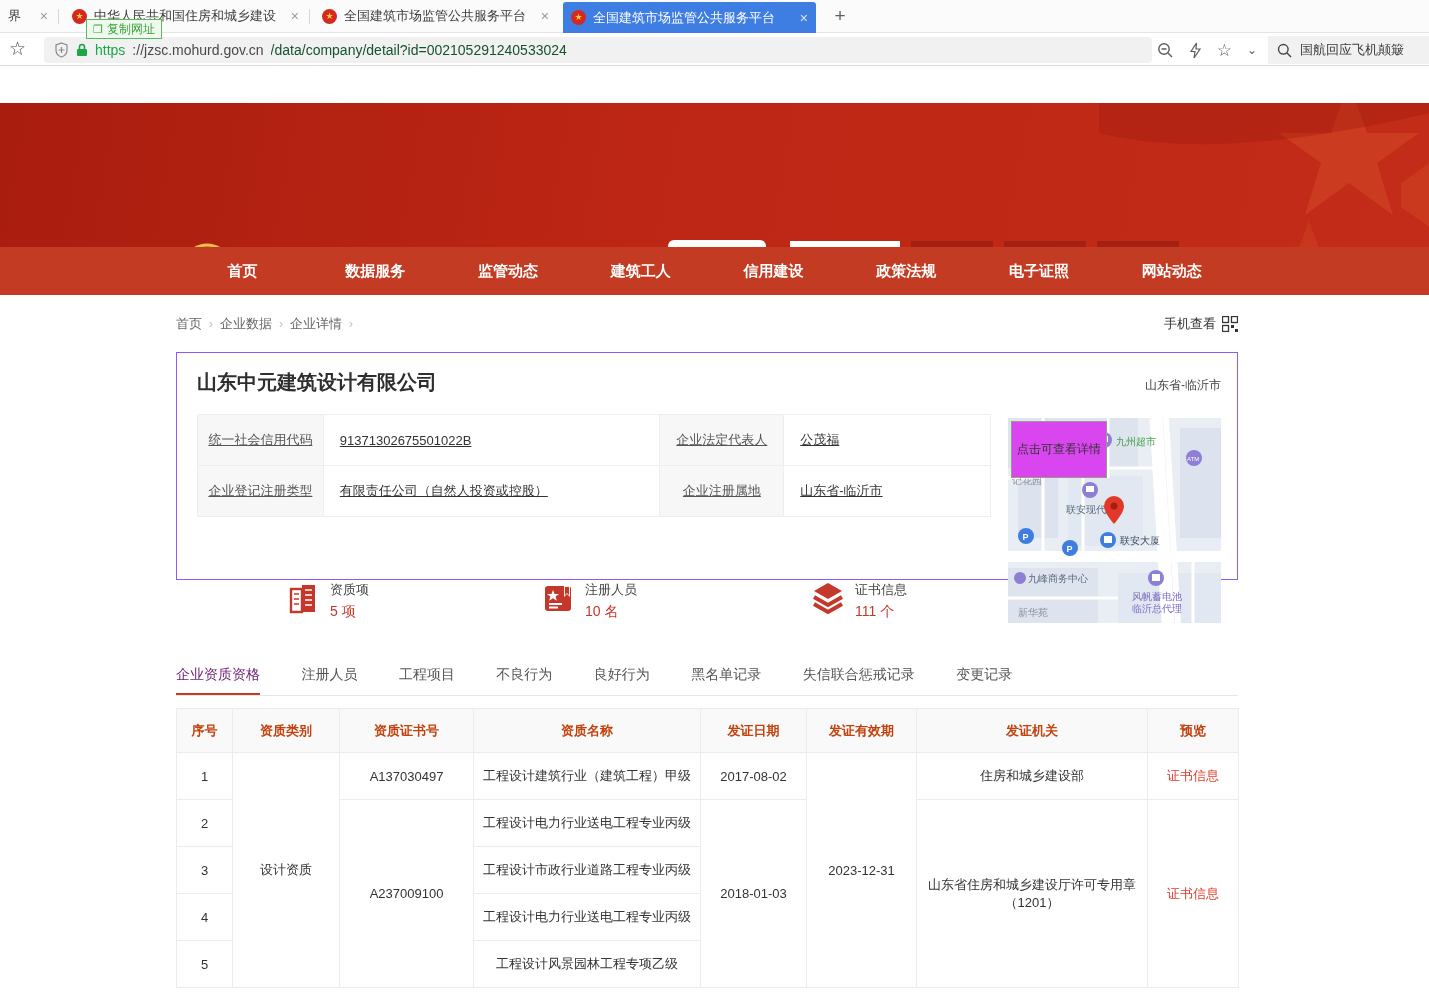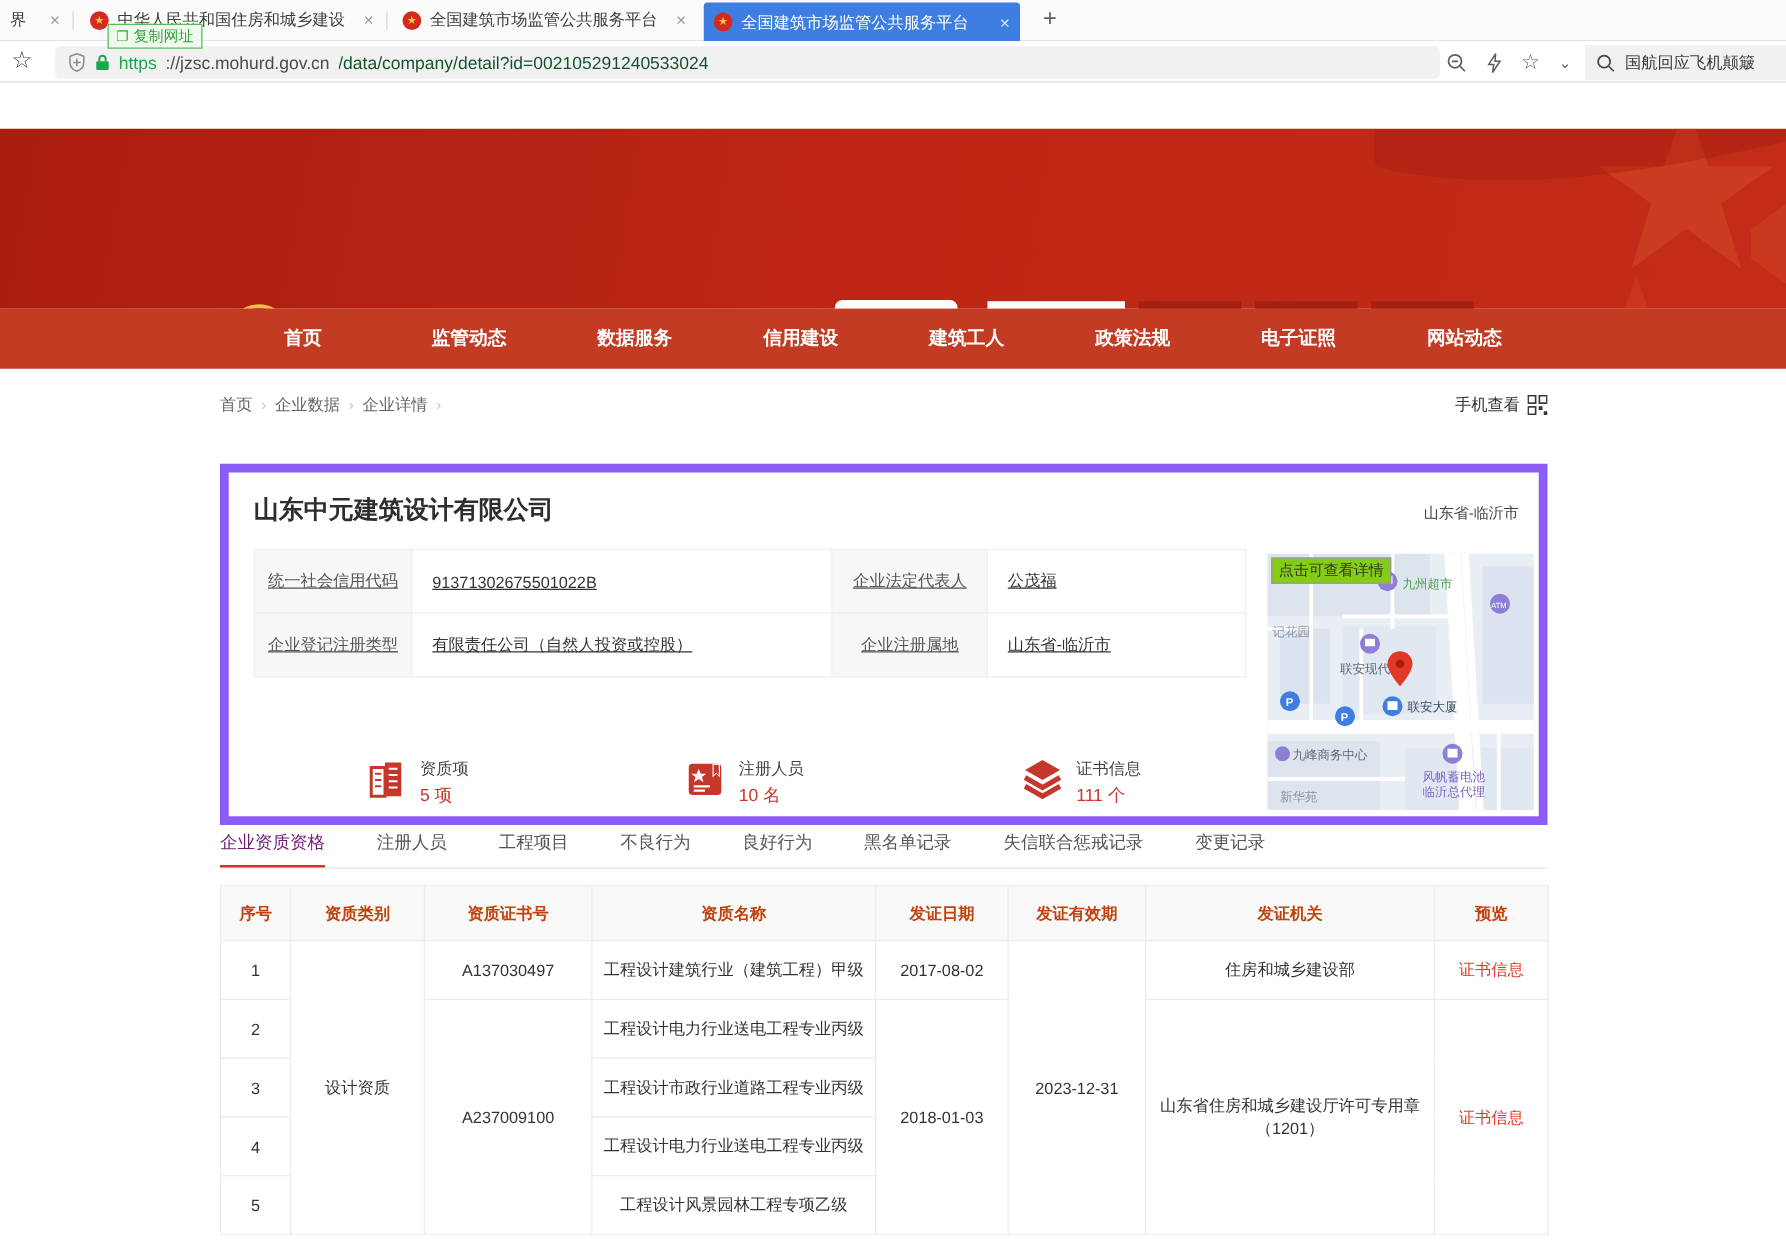--- a/index.html
+++ b/index.html
@@ -62,37 +62,37 @@
     font-weight:bold; cursor:pointer; }
 
   
   .crumb-row { position:absolute; left:176px; top:314px; width:1062px; height:20px;
     display:flex; justify-content:space-between; align-items:center; font-size:13px; }
   .crumbs { display:flex; align-items:center; gap:7px; color:#666; }
   .crumb-sep { color:#c2c2c2; font-size:12px; }
   .mobile-view { display:flex; align-items:center; gap:6px; color:#333; }
 
   
-  .company-card { position:absolute; left:176px; top:371px; width:1062px; height:289px;
-    border:7px solid #8b5cf6; background:#fff; }
+  .company-card { position:absolute; left:176px; top:352px; width:1062px; height:228px;
+    border:1px solid #8b5cf6; background:#fff; }
   .company-name { position:absolute; left:20px; top:16px; font-size:20px; font-weight:bold; color:#2e2e2e; }
   .company-region { position:absolute; right:16px; top:24px; font-size:12px; color:#444; }
   .info-table { position:absolute; left:20px; top:61px; border-collapse:collapse; width:794px; }
   .info-table td { border:1px solid #eeeeee; height:51px; font-size:13px;text-decoration:underline; }
   .info-table td.lbl { width:126px; background:#f7f7f7; color:#555; text-align:center; }
   .info-table td.lbl2 { width:124px; }
   .info-table td.val { padding-left:16px; color:#333; }
   .stat { position:absolute; top:228px; display:flex; gap:10px; align-items:flex-start; }
   .stat .s-label { font-size:13px; color:#444; margin-bottom:4px; }
   .stat .s-value { font-size:14px; color:#c5372a; }
 
   .map-box { position:absolute; left:831px; top:65px; width:213px; height:205px;
     background:#e9edf4; cursor:pointer; }
-  .map-tip { position:absolute; left:3px; top:3px; background:#84cc16; border:1px solid #9b9b85;
-    font-size:12px; color:#333; padding:1px 5px; white-space:nowrap; }
+  .map-tip { position:absolute; left:3px; top:3px; background:#d946ef; border:1px solid #9b9b85;
+    font-size:12px; color:#333; padding:19px 5px; white-space:nowrap; }
 
   
   .detail-tabs { position:absolute; left:176px; top:665px; width:1062px;
     border-bottom:1px solid #e6e6e6; }
   .d-tab { display:inline-block; font-size:14px; color:#555; margin-right:37px;
     padding-bottom:9px; cursor:pointer; }
   .d-tab.active { color:#701a75; border-bottom:2px solid #c63a28; }
 
   
   .qual-table { position:absolute; left:176px; top:708px; width:1062px;
@@ -209,24 +209,24 @@
         <span class="hs-tab">建设项目</span>
         <span class="hs-tab">诚信记录</span>
       </div>
 
     </div>
   </div>
 
   <nav class="main-nav">
     <div class="nav-inner">
       <span class="nav-item">首页</span>
+      <span class="nav-item">数据服务</span>
       <span class="nav-item">监管动态</span>
-      <span class="nav-item">数据服务</span>
+      <span class="nav-item">建筑工人</span>
       <span class="nav-item">信用建设</span>
-      <span class="nav-item">建筑工人</span>
       <span class="nav-item">政策法规</span>
       <span class="nav-item">电子证照</span>
       <span class="nav-item">网站动态</span>
     </div>
   </nav>
 
   <div class="crumb-row">
     <div class="crumbs">
       <span>首页</span>
       <span class="crumb-sep">›</span>

